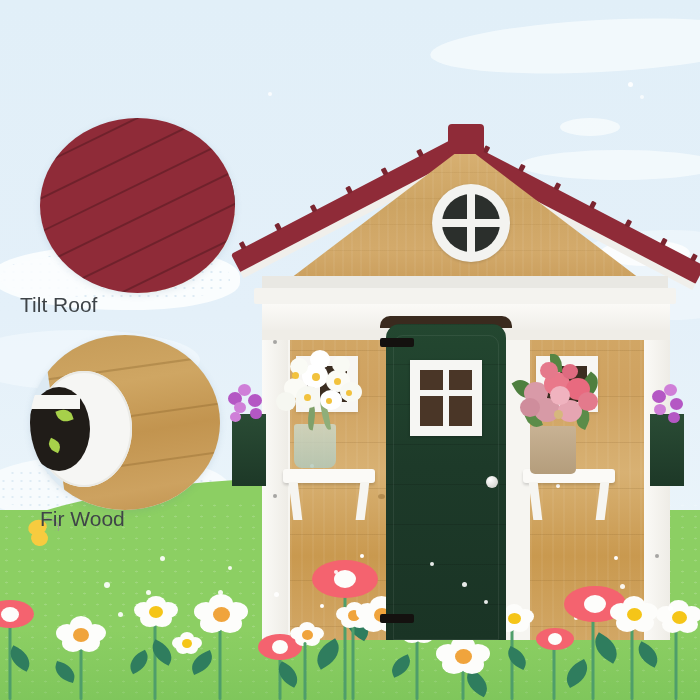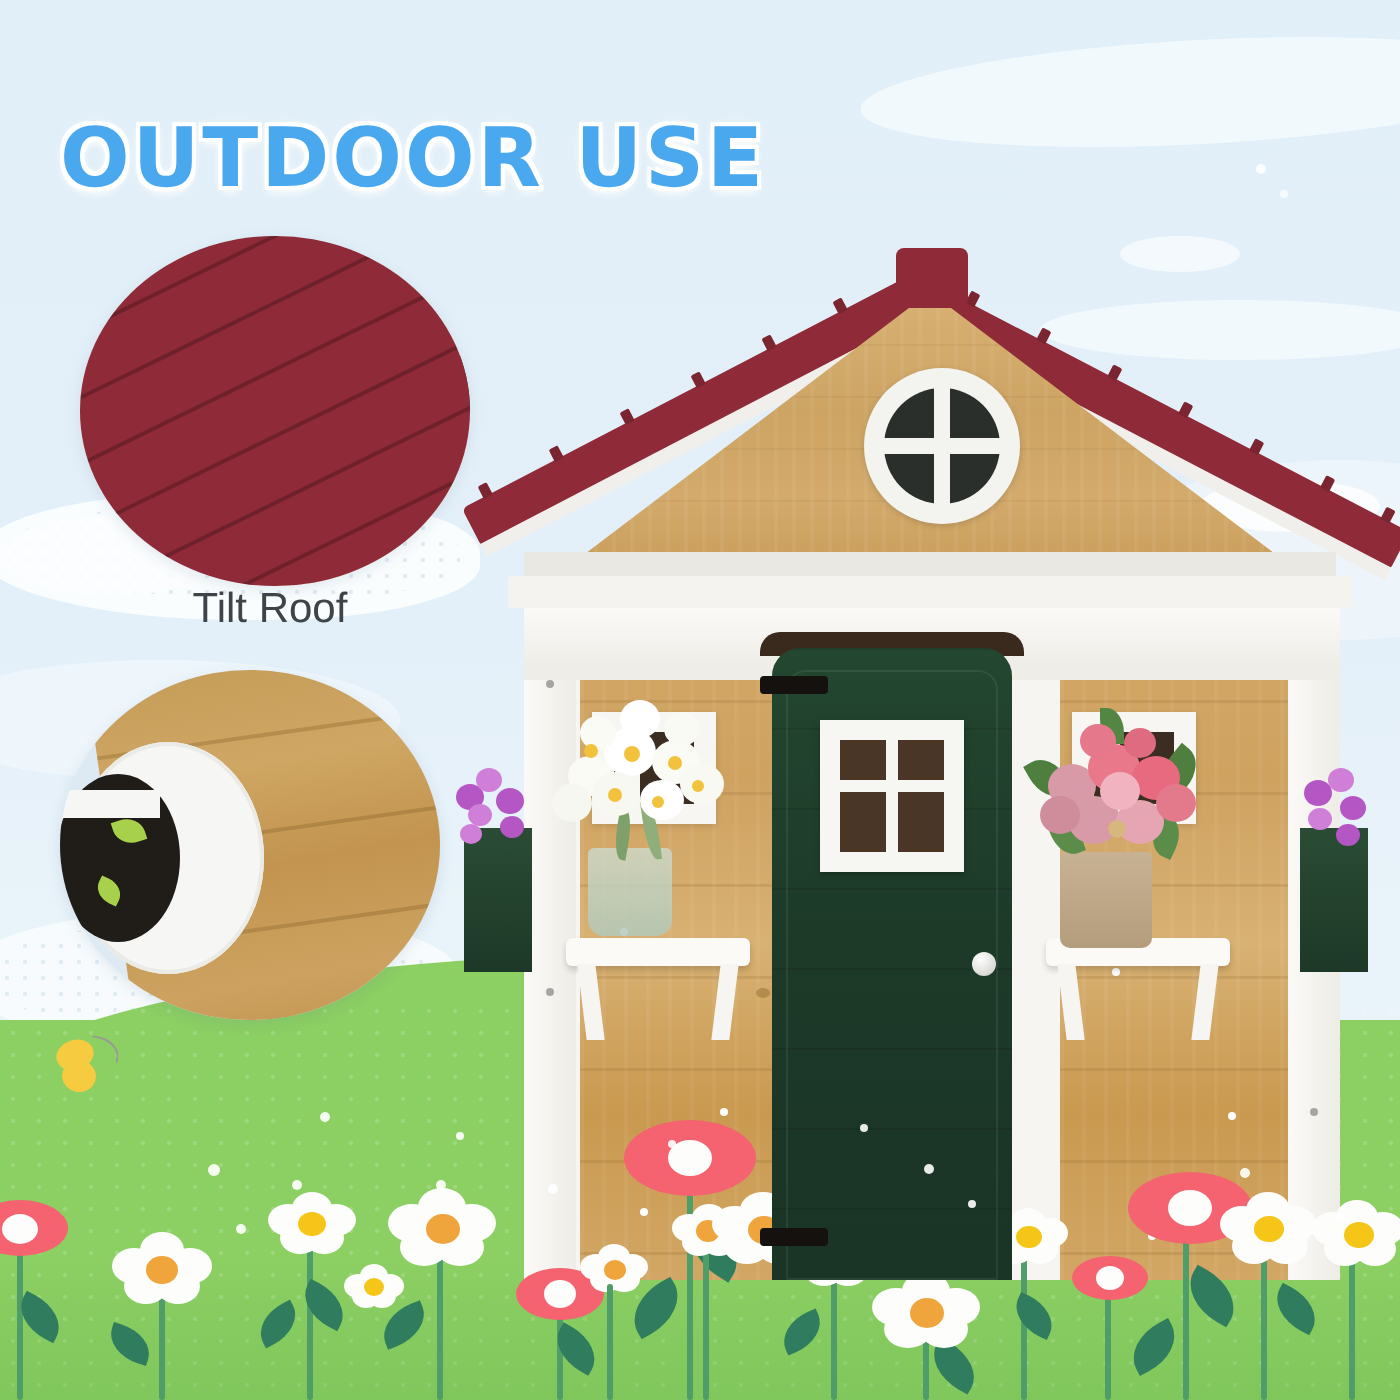--- a/index.html
+++ b/index.html
@@ -32,21 +32,21 @@
   
   .headline{position:absolute;left:30px;top:55px;font-size:41px;font-weight:bold;letter-spacing:1.5px;
      color:#4aa8ef;font-family:"DejaVu Sans",sans-serif;
      text-shadow:0 0 3px #fff,0 0 6px #fff,2px 2px 0 #fff,-2px 2px 0 #fff,2px -2px 0 #fff,-2px -2px 0 #fff,0 3px 5px rgba(255,255,255,.9);}
 
   
   .callout{position:absolute;border-radius:50%;overflow:hidden;background:#ddeaf3;
      box-shadow:0 2px 7px rgba(90,120,150,.15);}
   .c1{left:40px;top:118px;width:195px;height:175px;}
   .c2{left:30px;top:335px;width:190px;height:175px;}
-  .callout-label{position:absolute;text-align:center;color:#3f4448;font-size:21px;line-height:1.18;
+  .callout-label{position:absolute;text-align:left;color:#3f4448;font-size:21px;line-height:1.18;
      font-family:"Liberation Sans",sans-serif;}
   .cl1{left:20px;top:293px;width:230px;}
   .cl2{left:40px;top:507px;width:200px;text-align:left;}
 
   
   .zoom-roof{position:absolute;left:-28px;top:-34px;width:270px;height:250px;background:#8f2b38;
      transform:rotate(-26deg);transform-origin:50% 50%;}
   .zoom-roof .plank{position:absolute;left:0;width:100%;height:1.5px;background:rgba(0,0,0,.22);}
   .zr-wood{position:absolute;left:96px;top:96px;width:140px;height:120px;
      background:linear-gradient(180deg,#d7ac6a,#c99b57);}
@@ -407,23 +407,23 @@
   </div>
   <div class="leaf" style="left:57px;top:409px;width:15px;height:13px;transform:rotate(-18deg)"></div>
   <div class="leaf" style="left:48px;top:440px;width:13px;height:11px;transform:rotate(26deg)"></div>
 
   <div class="butterfly">
     <div class="bw bw1"></div>
     <div class="bw bw2"></div>
     <div class="bant"></div>
   </div>
   <div class="callout-label cl2">
-  </div>
-
-  <div class="headline">OUTDOOR USE</div>
+    <div>Fir Wood</div>
+  </div>
+
 
   <div class="fl" style="left:46px;top:600px;width:70px;height:100px">
     <div class="stem" style="top:34px;height:66px"></div>
     <div class="lf" style="left:8px;top:64px;width:22px;height:16px;transform:rotate(18deg)"></div>
     <div class="daisy" style="left:10px;top:16px;width:50px;height:40px">
       <div class="pet" style="left:0;top:8px;width:22px;height:18px"></div>
       <div class="pet" style="left:14px;top:0;width:22px;height:18px"></div>
       <div class="pet" style="left:28px;top:8px;width:22px;height:18px"></div>
       <div class="pet" style="left:6px;top:18px;width:22px;height:18px"></div>
       <div class="pet" style="left:22px;top:18px;width:22px;height:18px"></div>

